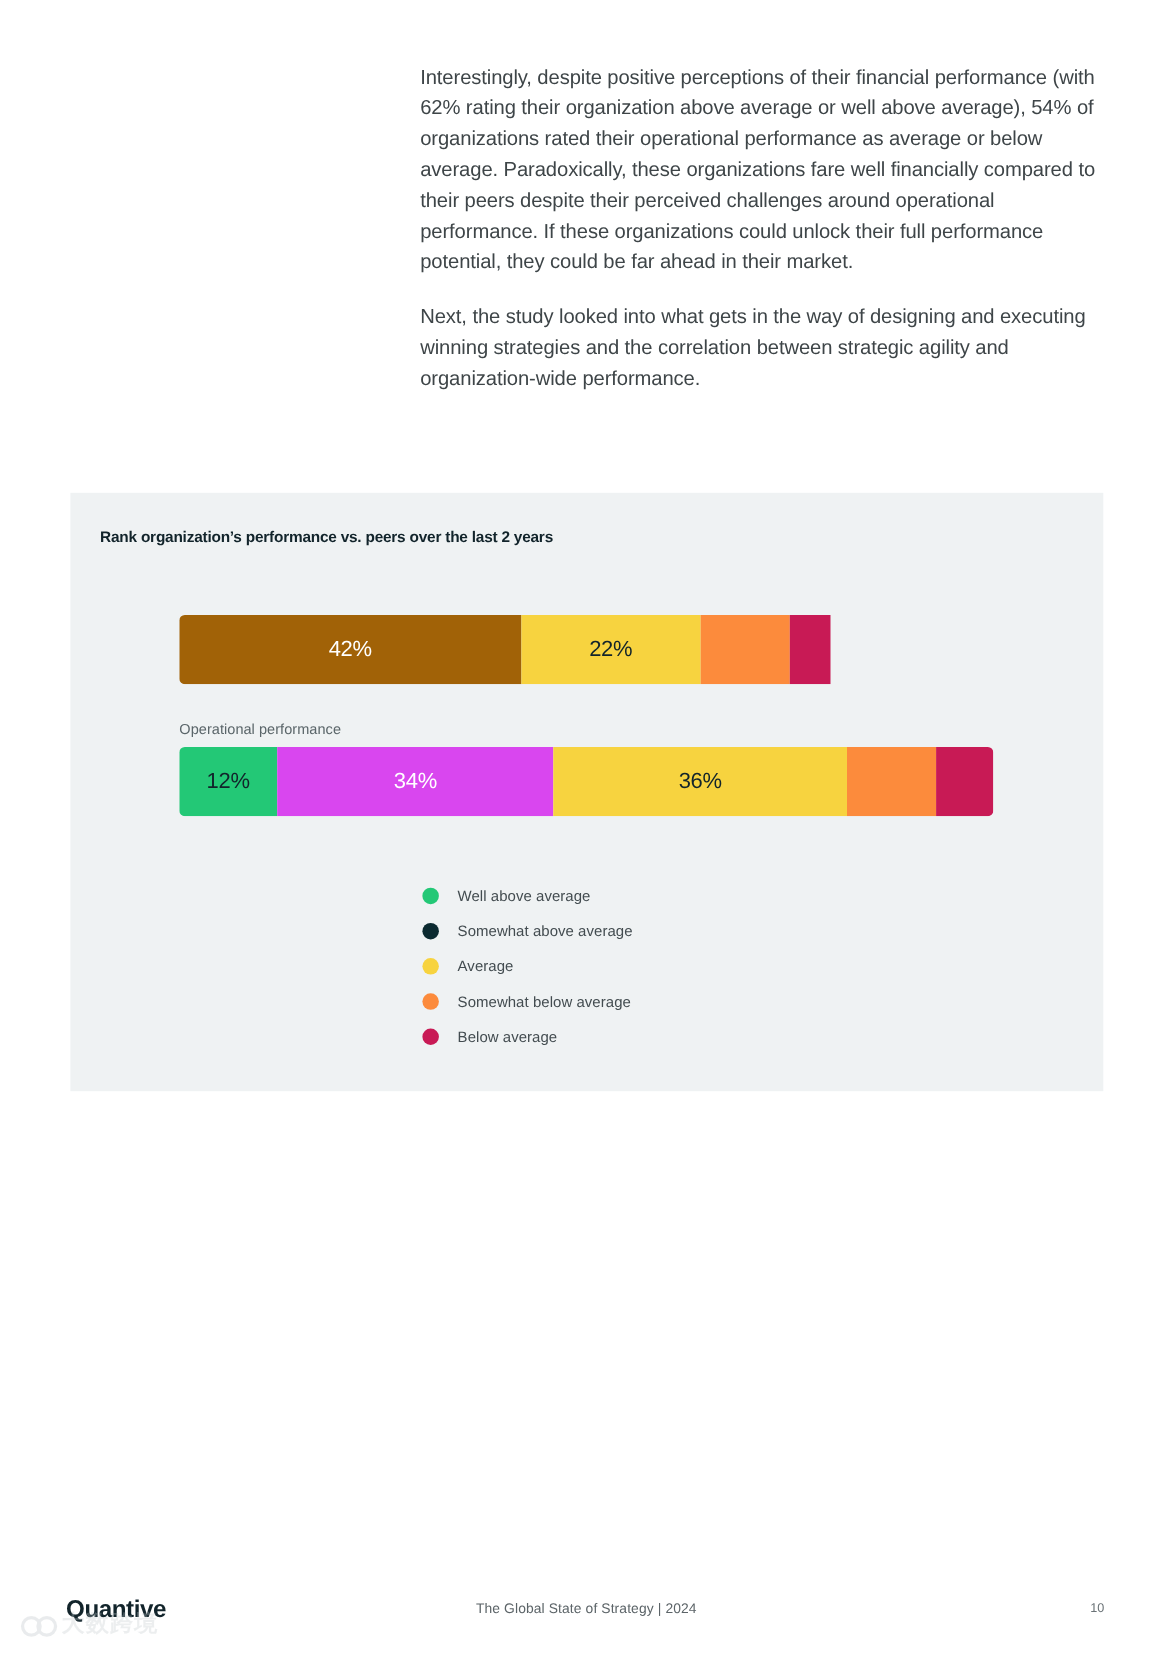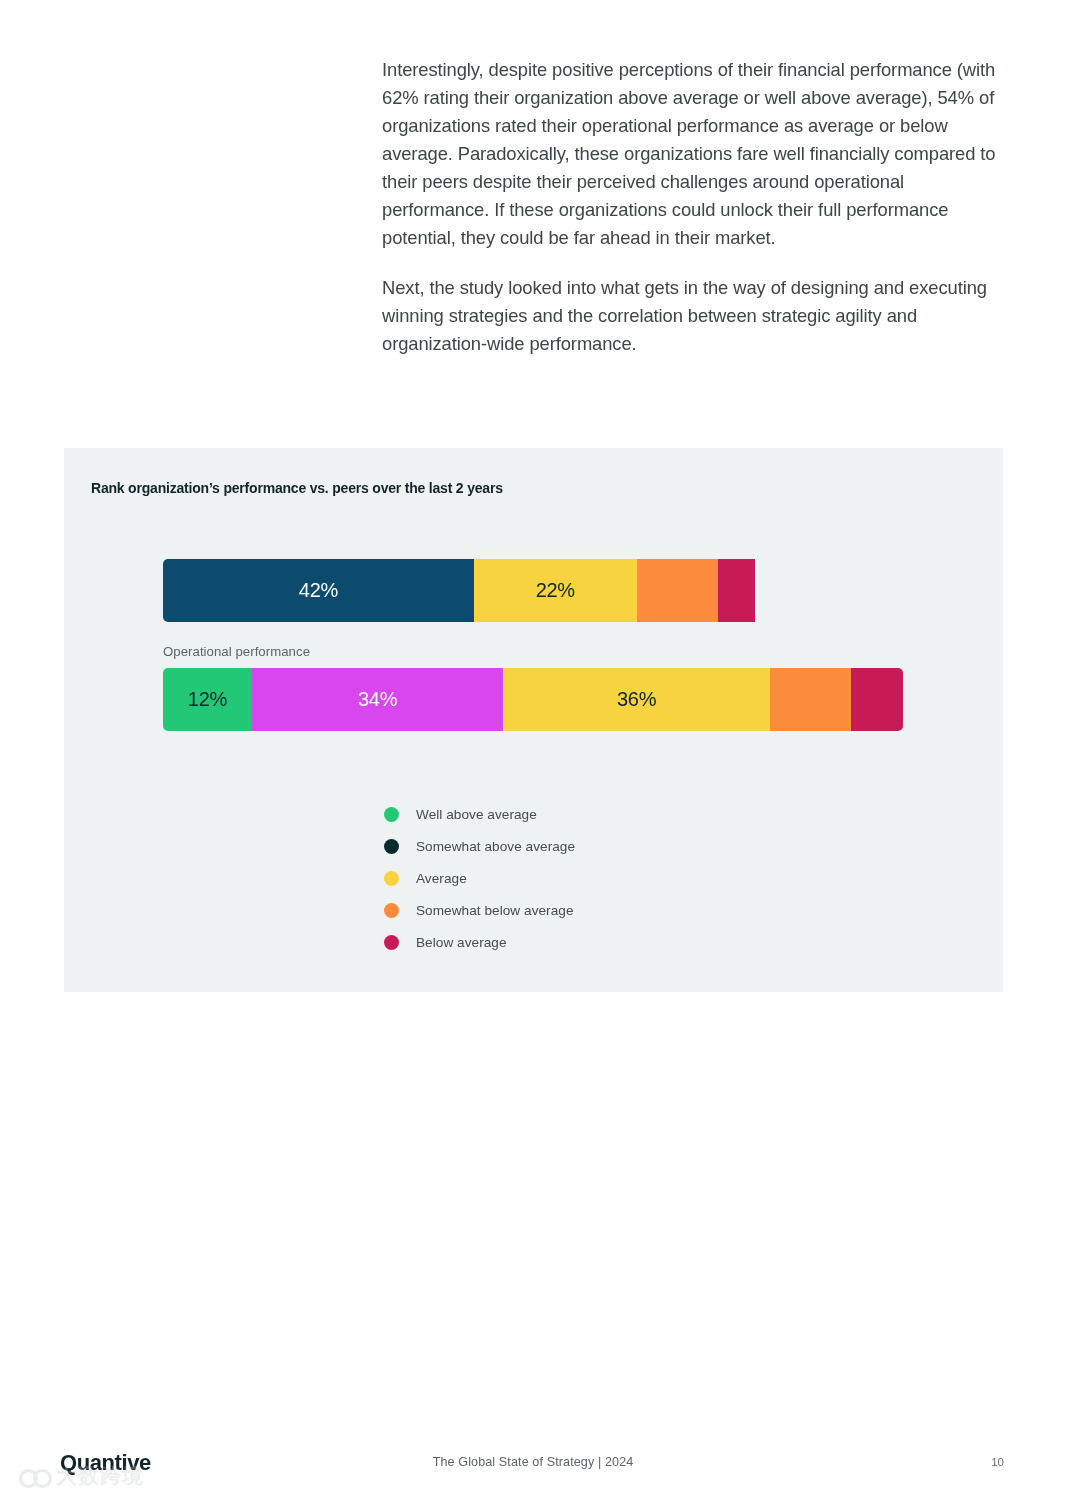--- a/index.html
+++ b/index.html
@@ -56,21 +56,21 @@
   }
 
   .bars-area {
     position: absolute;
     left: 99px;
     top: 111px;
     width: 740px;
   }
 
   .bar-group { margin-bottom: 0; }
-  .bar-group + .bar-group { margin-top: 22px; }
+  .bar-group + .bar-group { margin-top: 33px; }
 
   .bar-label {
     font-size: 13.2px;
     color: #5a6569;
     margin-bottom: 9px;
     letter-spacing: 0.05px;
   }
 
   .bar {
     display: flex;
@@ -198,21 +198,21 @@
   </div>
 
   <div class="chart-panel">
 
     <div class="chart-title">Rank organization’s performance vs. peers over the last 2 years</div>
 
     <div class="bars-area">
 
       <div class="bar-group">
         <div class="bar">
-            <div class="seg light-text" style="background: #0c4a6e; width: 42%;">42%</div>
+            <div class="seg light-text" style="background: #a16207; width: 42%;">42%</div>
             <div class="seg dark-text" style="background: rgb(247, 211, 63); width: 22%;">22%</div>
             <div class="seg dark-text" style="background: rgb(252, 139, 60); width: 11%;"></div>
             <div class="seg light-text" style="background: rgb(200, 26, 85); width: 5%;"></div>
           </div>
       </div>
 
       <div class="bar-group">
         <div class="bar-label">Operational performance</div>
         <div class="bar">
             <div class="seg dark-text" style="background: rgb(35, 200, 118); width: 12%;">12%</div>

